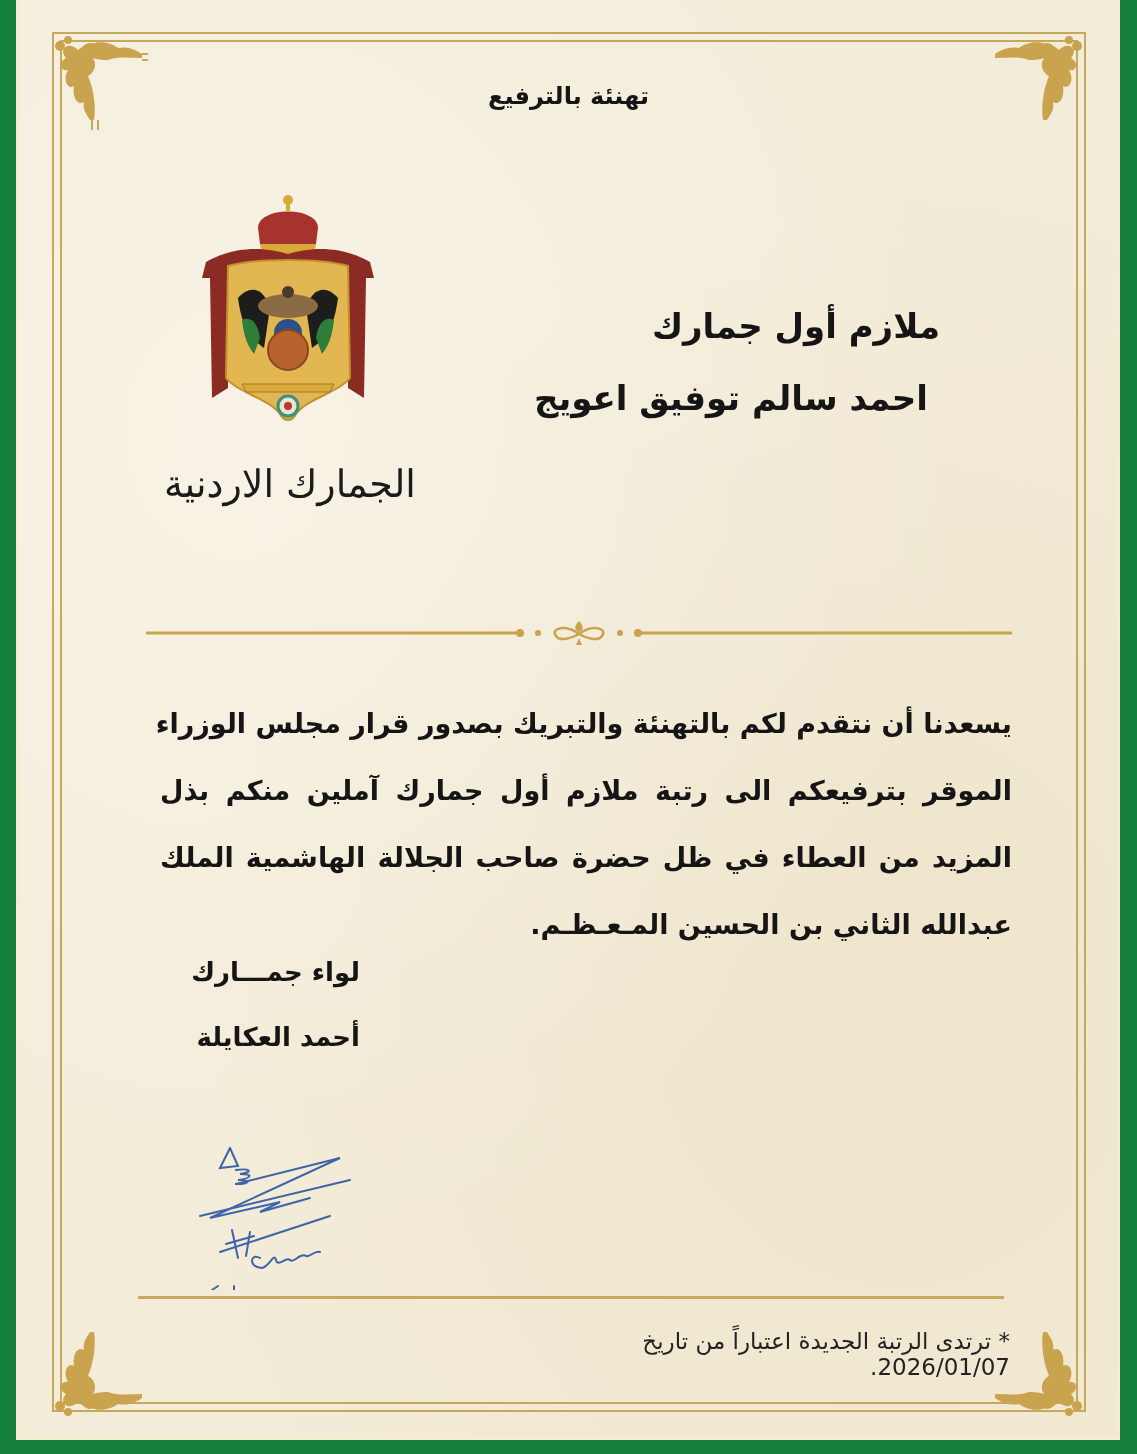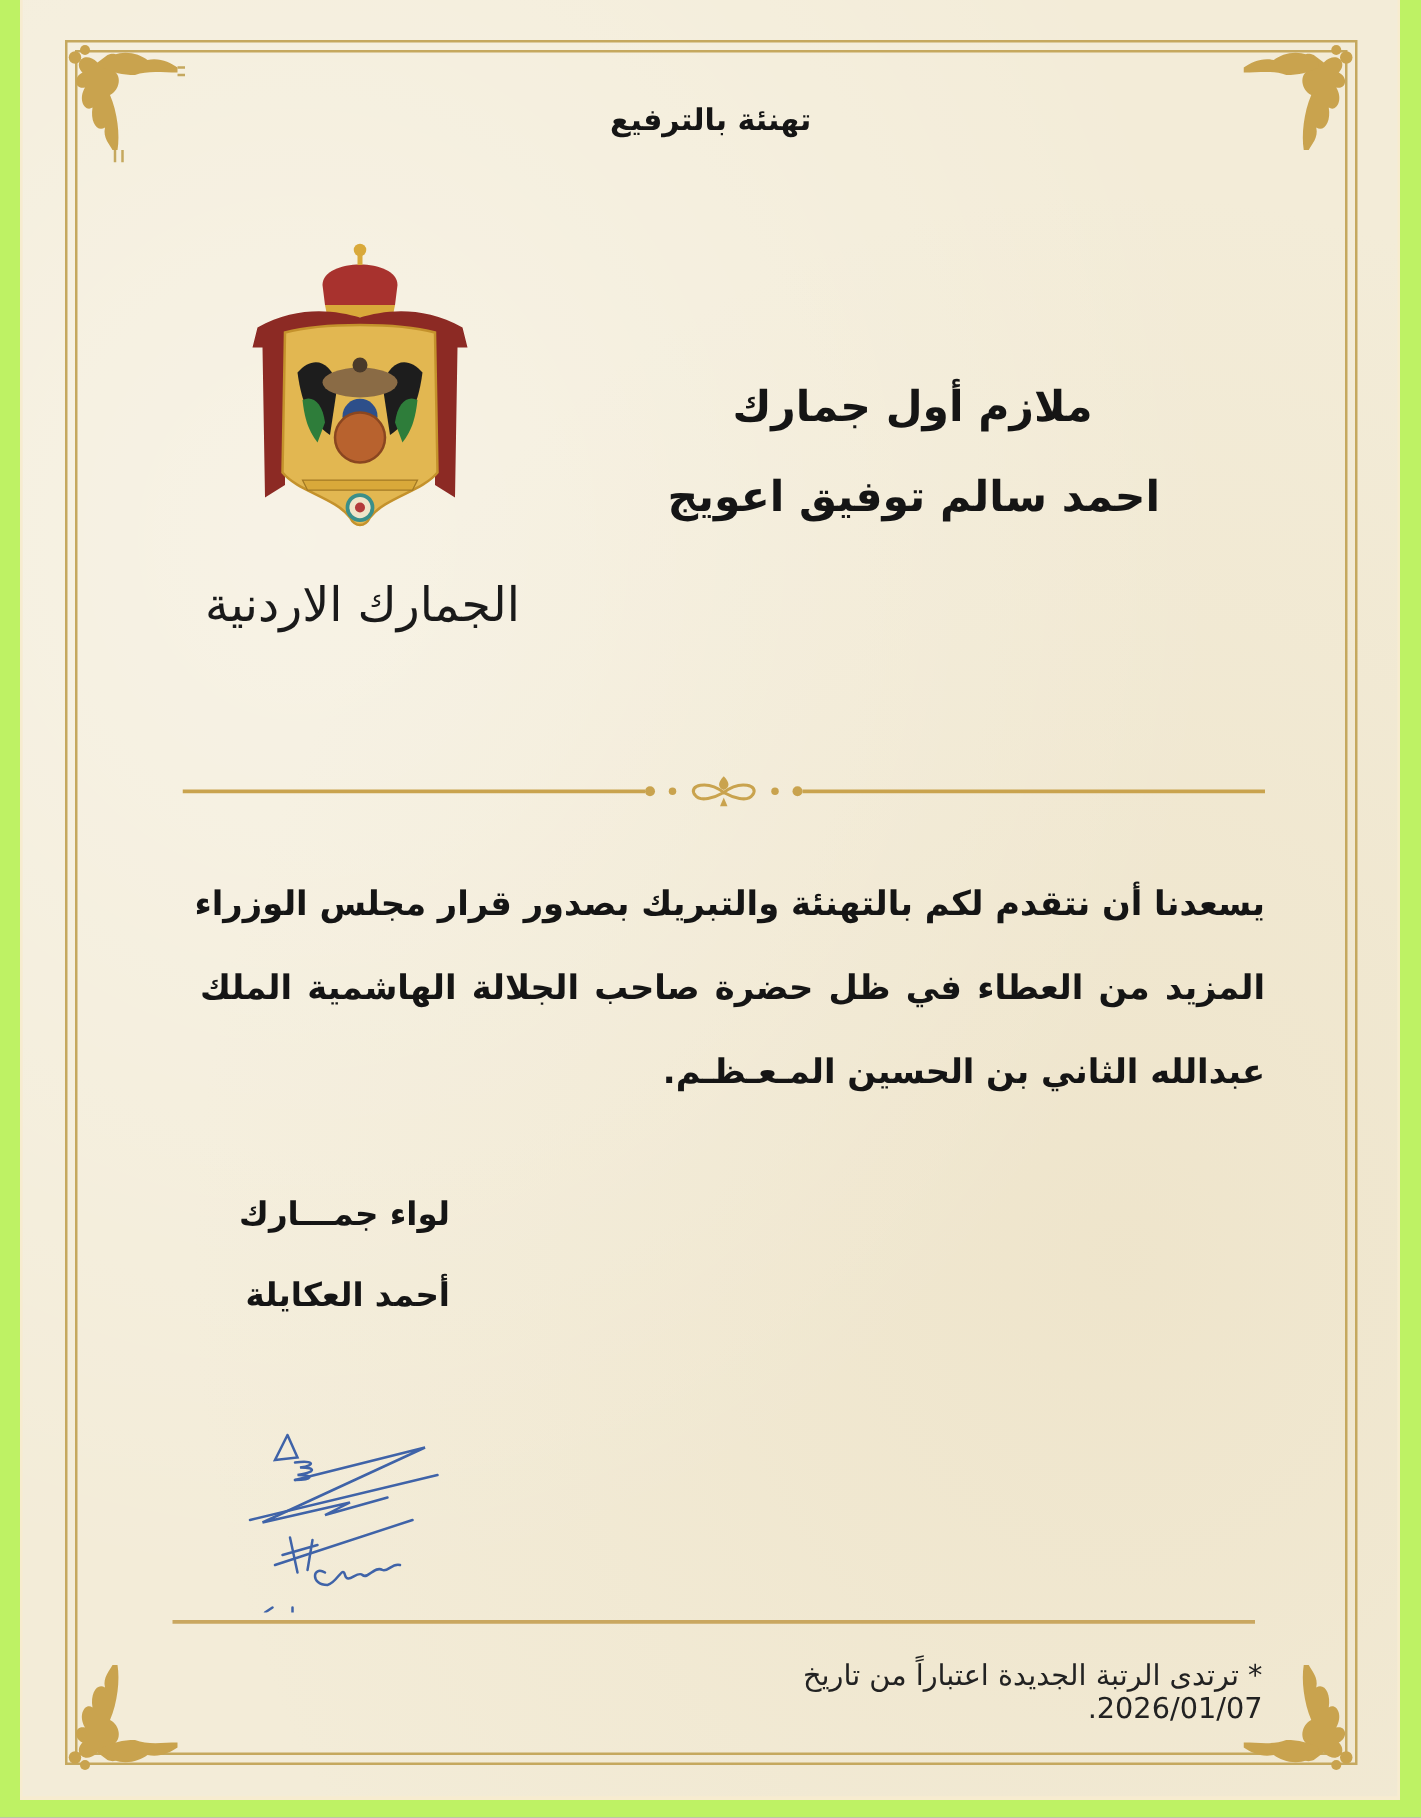--- a/index.html
+++ b/index.html
@@ -4,21 +4,21 @@
   <style>
     * { box-sizing: border-box; margin: 0; padding: 0; }
     html, body { width: 1137px; height: 1454px; overflow: hidden; }
     body {
       background: #7d8aa0;
       font-family: "DejaVu Sans", sans-serif;
       position: relative;
     }
     .sheet {
       position: absolute; left: 0; top: 0; width: 1137px; height: 1454px;
-      background: #bef264;
+      background: #15803d;
     }
     .paper {
       position: absolute; left: 16px; top: 0; width: 1104px; height: 1440px;
       background: #f3ecd8;
       background-image:
         radial-gradient(ellipse at 20% 30%, rgba(255,255,255,0.35), transparent 60%),
         radial-gradient(ellipse at 80% 70%, rgba(230,215,180,0.35), transparent 60%);
       border-right: 2px solid #f7ecd0;
       border-bottom: 3px solid #f7ecd0;
       border-left: 2px solid #f7ecd0;
@@ -46,21 +46,21 @@
     }
     .emblem {
       position: absolute; left: 198px; top: 188px; width: 180px; height: 242px;
     }
     .dept-name {
       position: absolute; left: 140px; top: 462px; width: 300px; text-align: center;
       font-family: "DejaVu Serif", serif; font-size: 38px; color: #1a1a1a; direction: rtl;
       letter-spacing: 1px;
     }
     .rank {
-      position: absolute; left: 520px; width: 420px; top: 306px; text-align: center;
+      position: absolute; left: 520px; width: 420px; top: 306px; text-align: right;
       font-size: 34px;
     }
     .name {
       position: absolute; left: 508px; width: 420px; top: 378px; text-align: right;
       font-size: 34px;
     }
     .divider {
       position: absolute; left: 146px; top: 618px; width: 866px; height: 30px;
     }
     .divider svg { width: 100%; height: 100%; }
@@ -186,20 +186,21 @@
       <circle cx="392" cy="15" r="3" fill="#c9a34e"></circle>
       <circle cx="474" cy="15" r="3" fill="#c9a34e"></circle>
       <path d="M433 3 C428 8 428 12 433 14 C438 12 438 8 433 3 Z" fill="#c9a34e"></path>
       <path d="M433 16 C420 6 404 10 410 18 C414 24 426 20 433 16 C440 20 452 24 456 18 C462 10 446 6 433 16 Z" fill="none" stroke="#c9a34e" stroke-width="2.5"></path>
       <path d="M433 20 L430 27 L436 27 Z" fill="#c9a34e"></path>
     </svg>
   </div>
 
   <div class="body-text kufi">
     <p>يسعدنا أن نتقدم لكم بالتهنئة والتبريك بصدور قرار مجلس الوزراء</p>
+    <p>الموقر بترفيعكم الى رتبة ملازم أول جمارك آملين منكم بذل</p>
     <p>المزيد من العطاء في ظل حضرة صاحب الجلالة الهاشمية الملك</p>
     <p class="last">عبدالله الثاني بن الحسين المـعـظـم.</p>
   </div>
 
   <div class="sig-block kufi">
     <div>لواء جمـــارك</div>
     <div>أحمد العكايلة</div>
   </div>
 
   <div class="signature">

